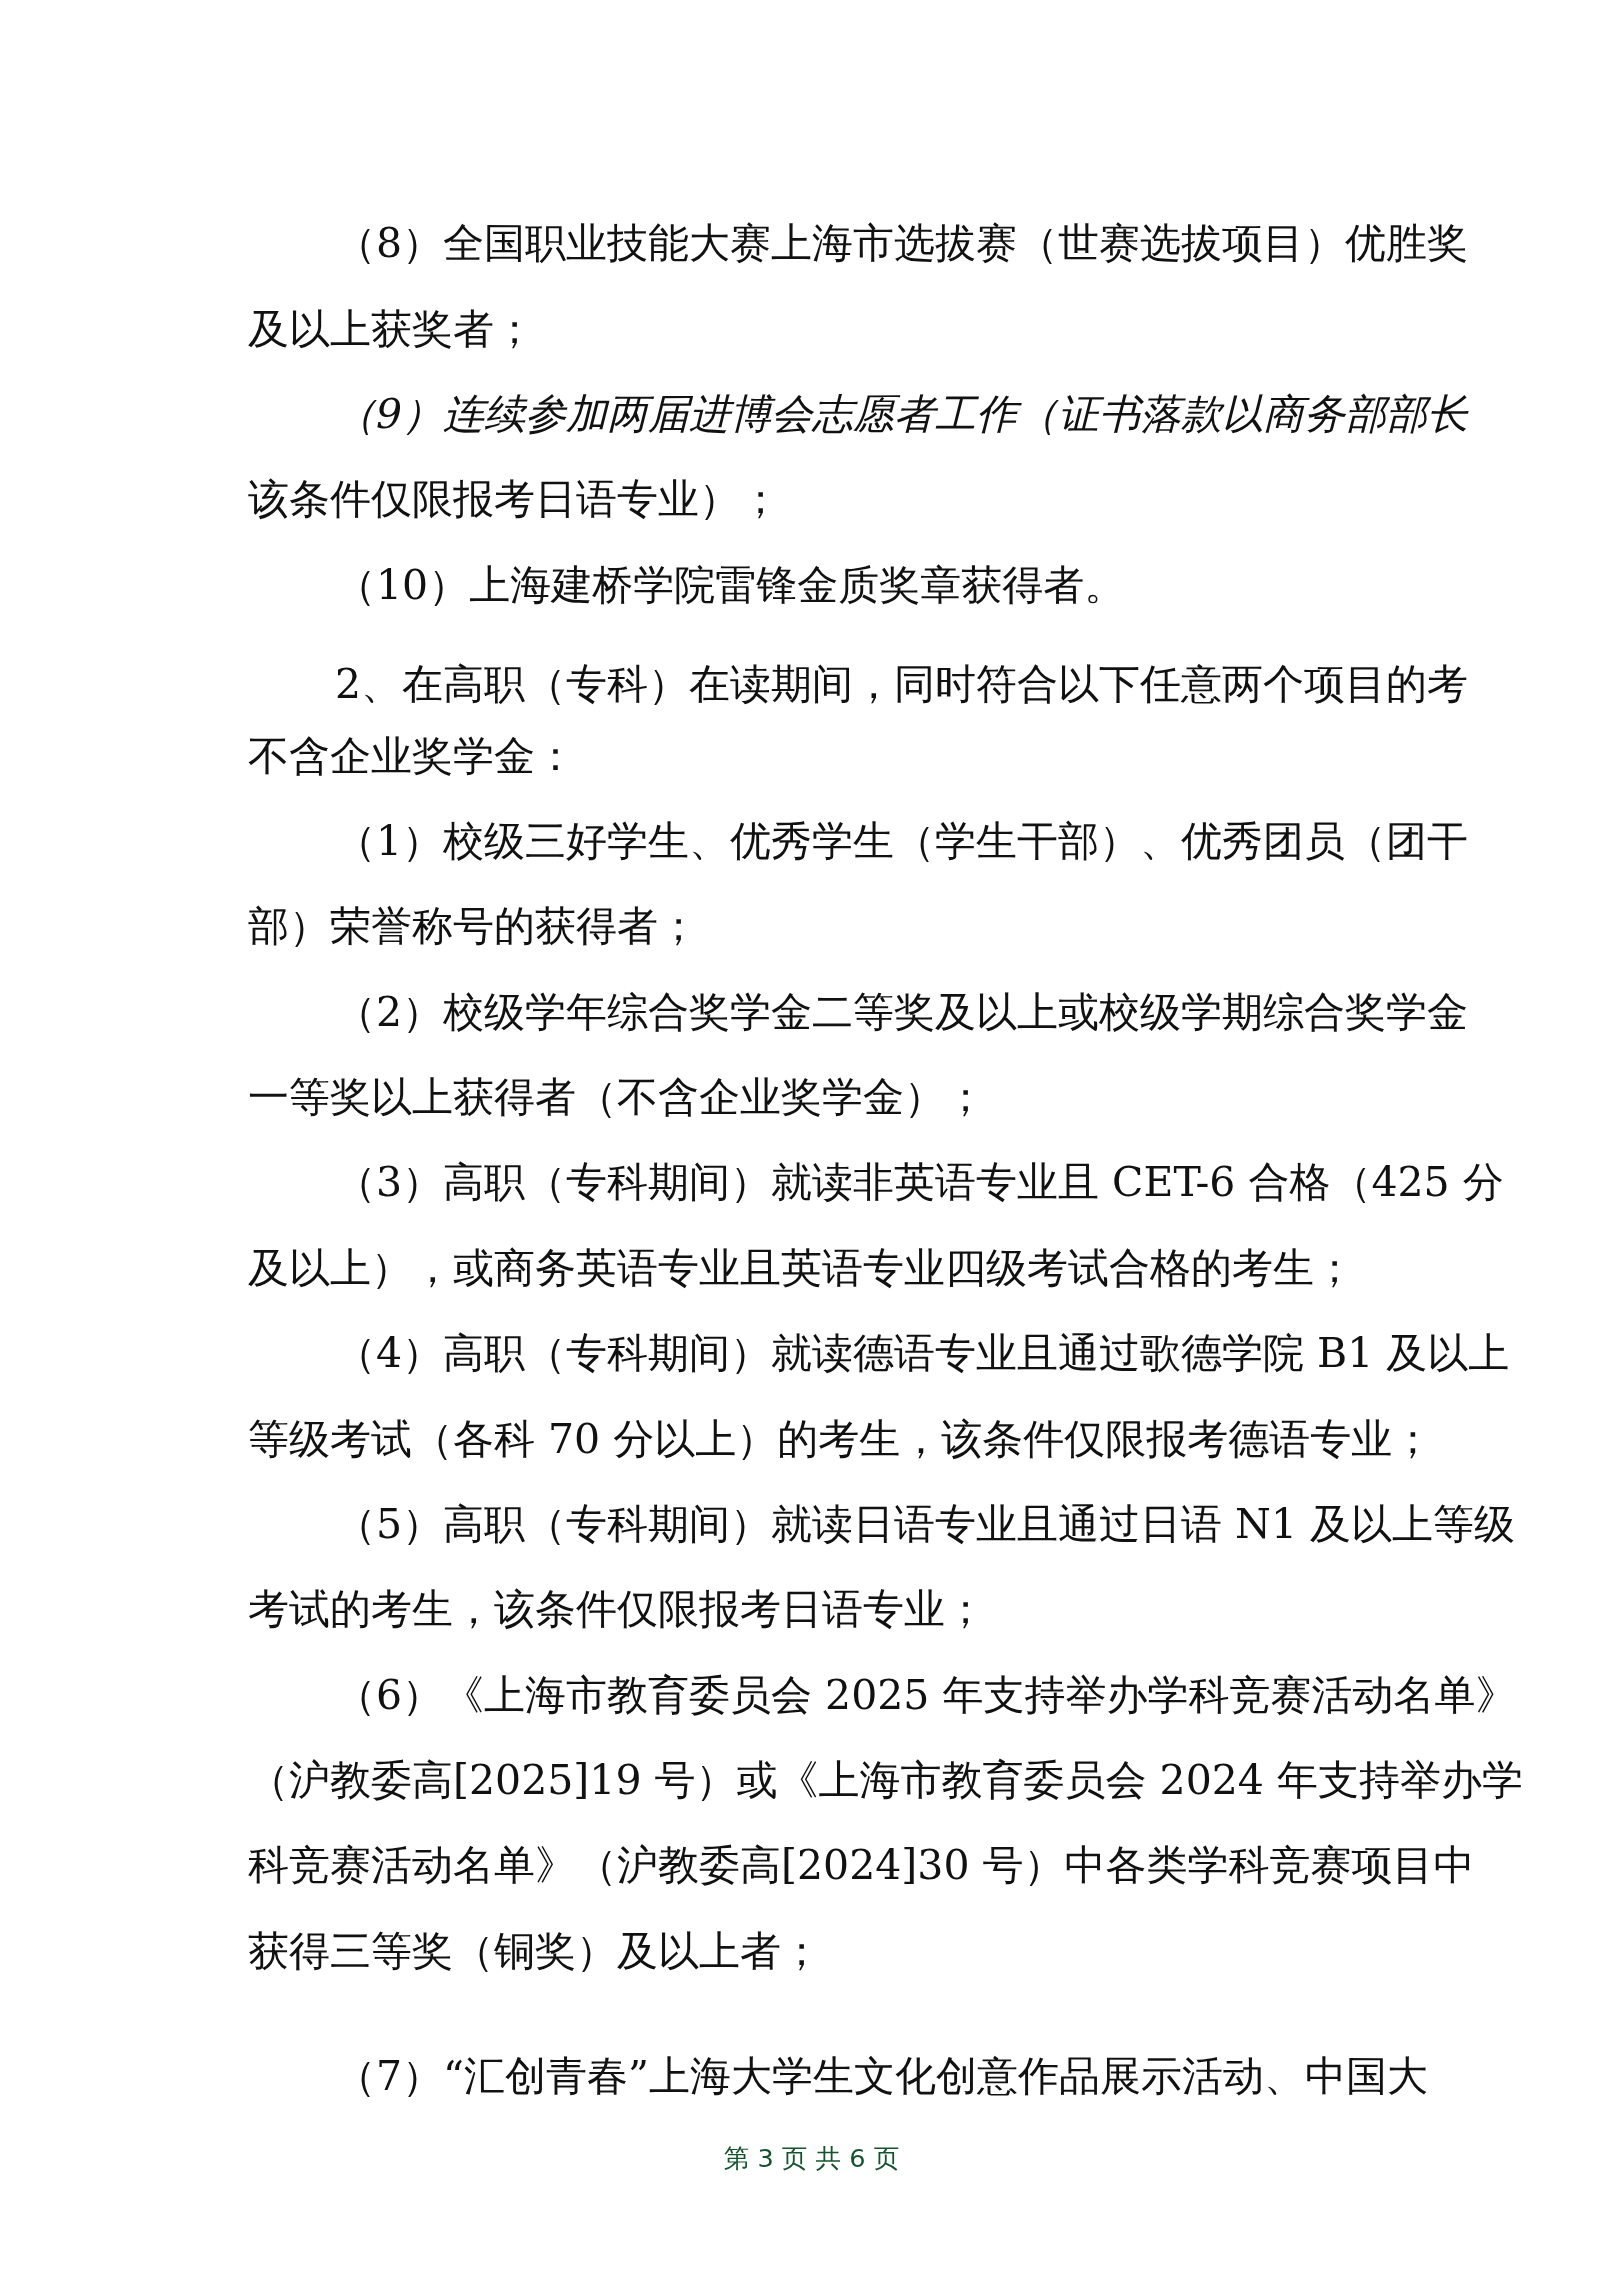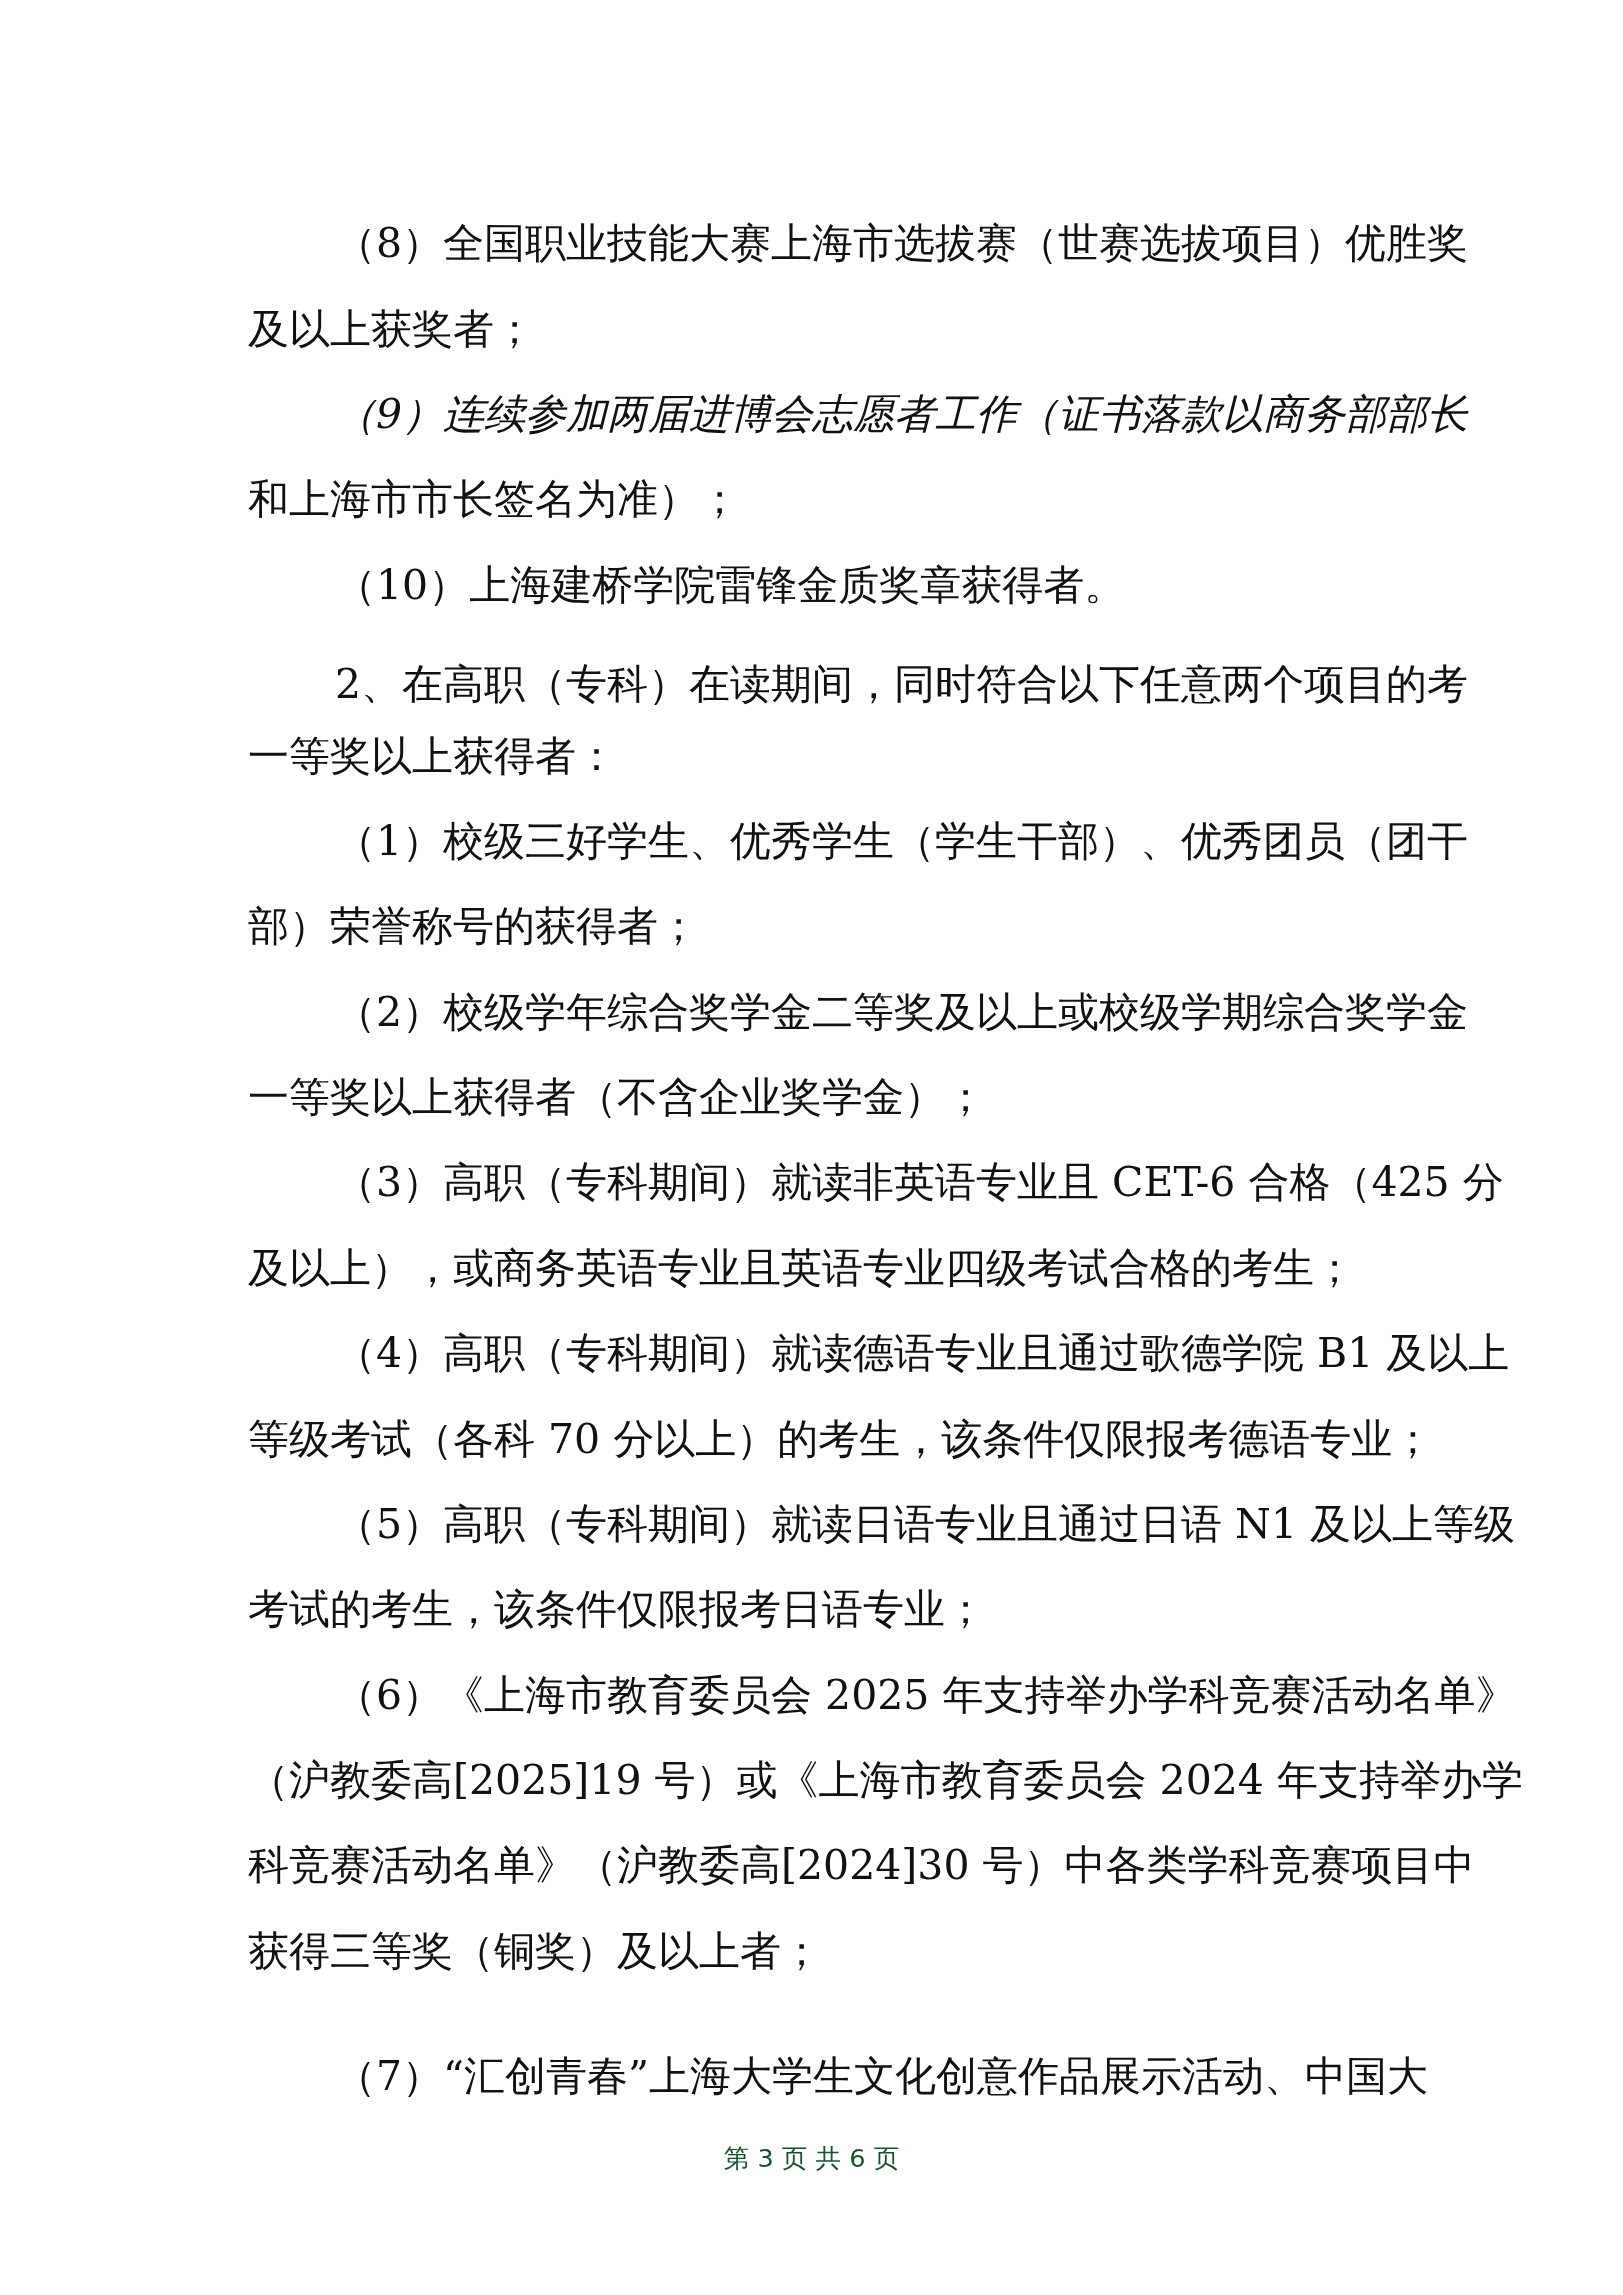--- a/index.html
+++ b/index.html
@@ -32,24 +32,24 @@
   }
 </style>
 </head>
 <body>
 
 <div class="page">
   <div id="body-lines">
       <div class="line indent" style="top: 215px;">（8）全国职业技能大赛上海市选拔赛（世赛选拔项目）优胜奖</div>
       <div class="line last" style="top: 301px;">及以上获奖者；</div>
       <div class="line indent" style="top: 386px; font-style: italic;">（9）连续参加两届进博会志愿者工作（证书落款以商务部部长</div>
-      <div class="line last" style="top: 471px;">和上海市市长签名为准）；</div>
+      <div class="line last" style="top: 471px;">该条件仅限报考日语专业）；</div>
       <div class="line indent last" style="top: 557px;">（10）上海建桥学院雷锋金质奖章获得者。</div>
       <div class="line indent" style="top: 642px; margin-top: 14px;">2、在高职（专科）在读期间，同时符合以下任意两个项目的考</div>
-      <div class="line last" style="top: 728px;">一等奖以上获得者：</div>
+      <div class="line last" style="top: 728px;">不含企业奖学金：</div>
       <div class="line indent" style="top: 813px;">（1）校级三好学生、优秀学生（学生干部）、优秀团员（团干</div>
       <div class="line last" style="top: 898px;">部）荣誉称号的获得者；</div>
       <div class="line indent" style="top: 984px;">（2）校级学年综合奖学金二等奖及以上或校级学期综合奖学金</div>
       <div class="line last" style="top: 1069px;">一等奖以上获得者（不含企业奖学金）；</div>
       <div class="line indent" style="top: 1154px;">（3）高职（专科期间）就读非英语专业且 CET-6 合格（425 分</div>
       <div class="line last" style="top: 1240px;">及以上），或商务英语专业且英语专业四级考试合格的考生；</div>
       <div class="line indent" style="top: 1325px;">（4）高职（专科期间）就读德语专业且通过歌德学院 B1 及以上</div>
       <div class="line last" style="top: 1411px;">等级考试（各科 70 分以上）的考生，该条件仅限报考德语专业；</div>
       <div class="line indent" style="top: 1496px;">（5）高职（专科期间）就读日语专业且通过日语 N1 及以上等级</div>
       <div class="line last" style="top: 1581px;">考试的考生，该条件仅限报考日语专业；</div>

